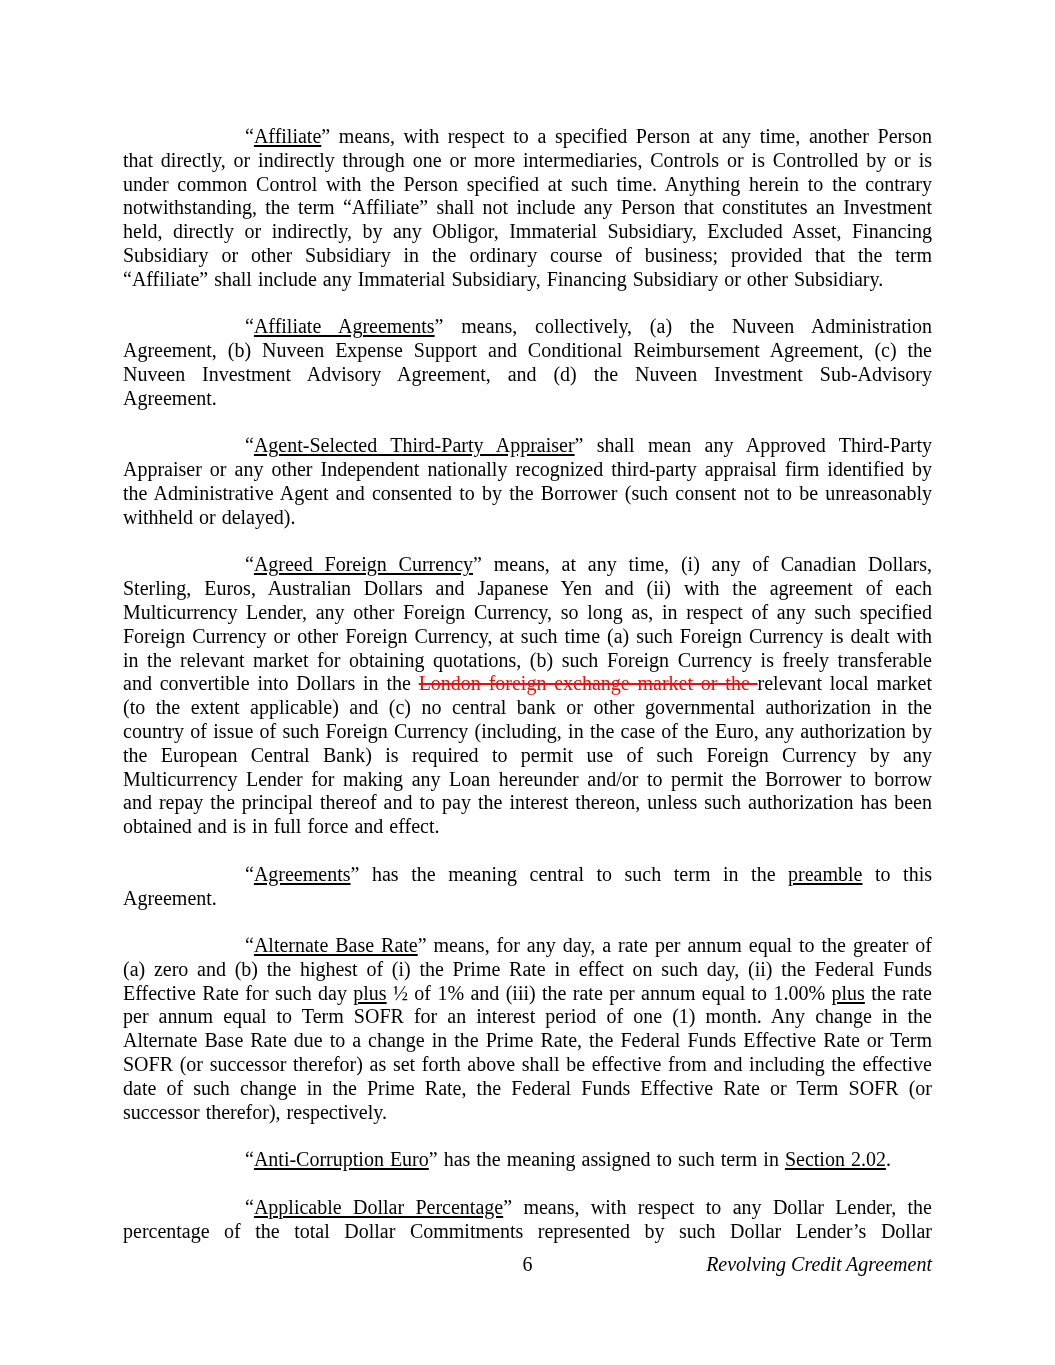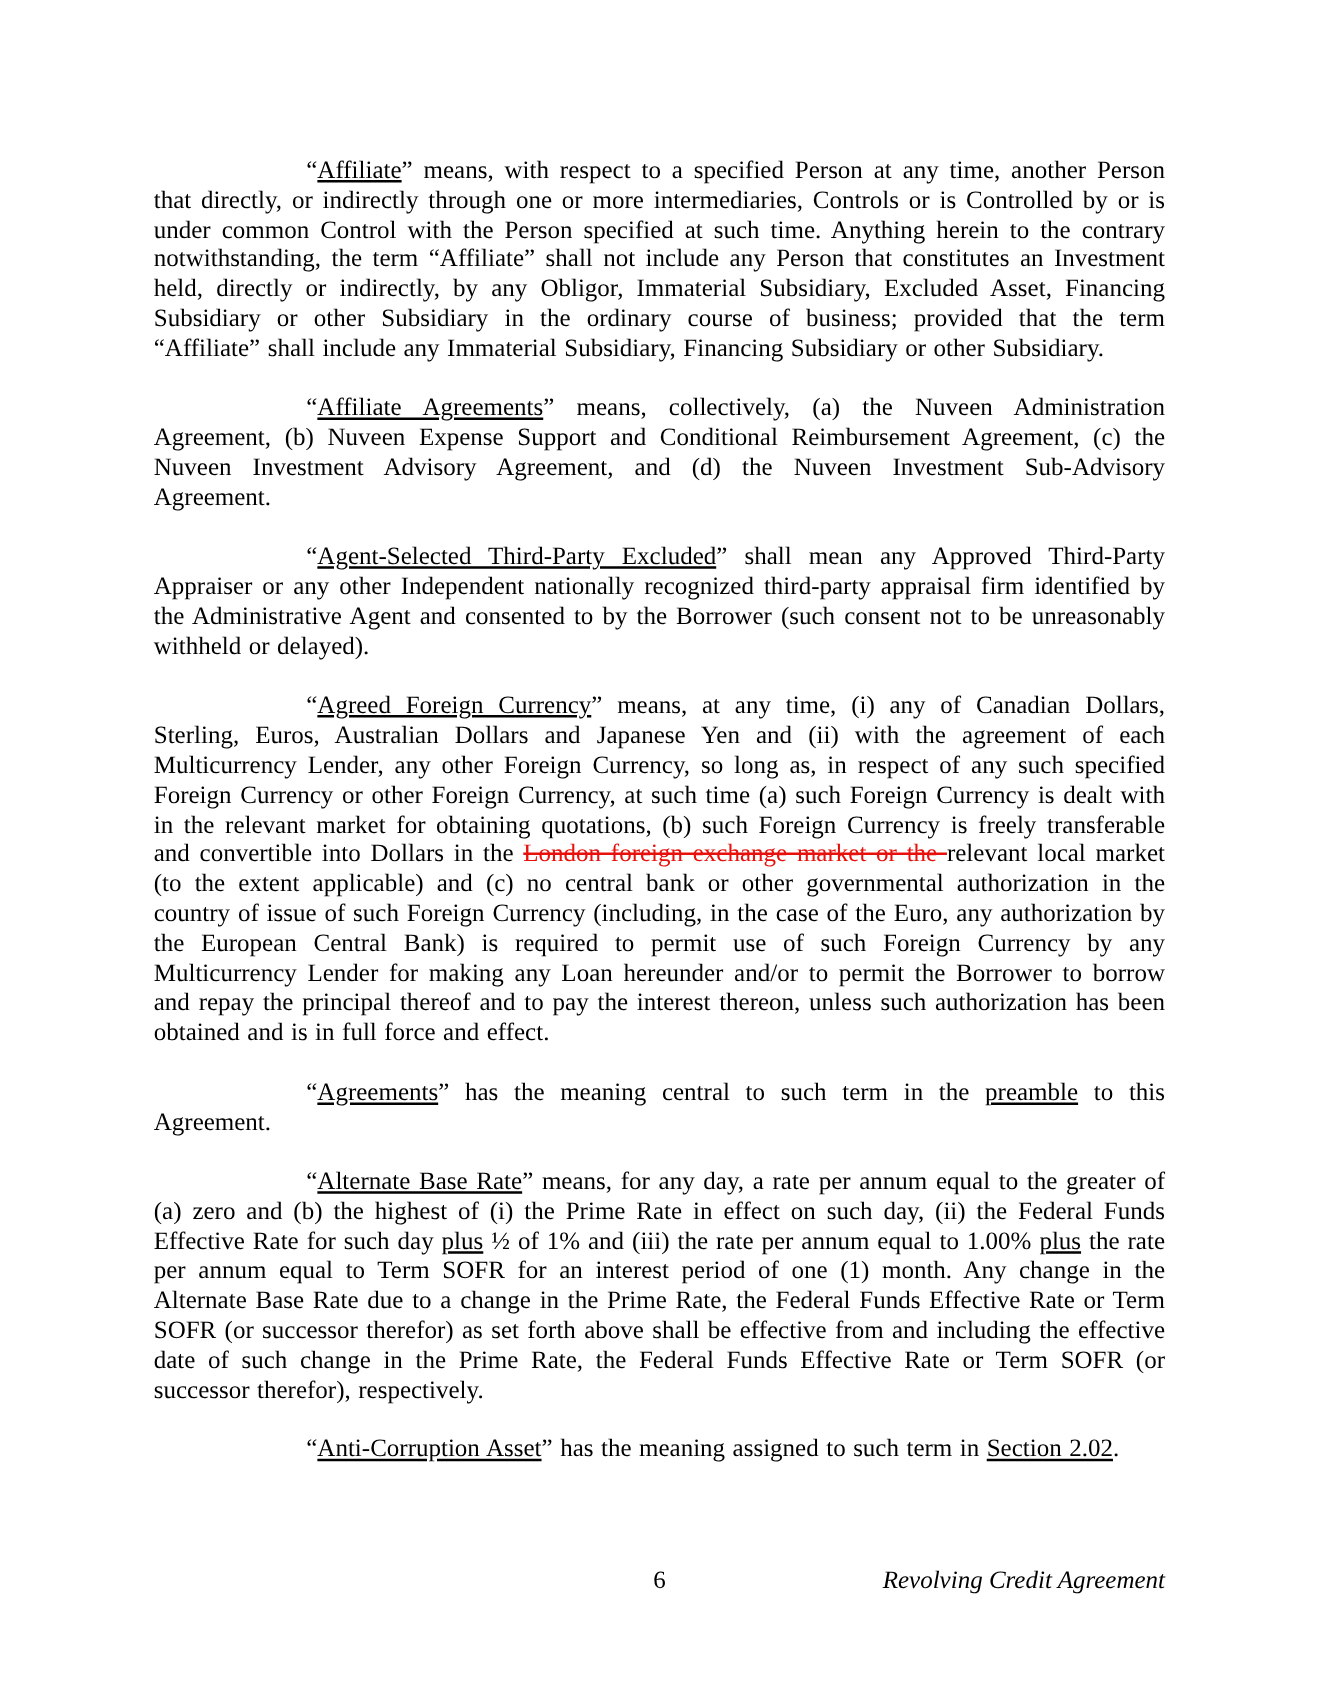--- a/index.html
+++ b/index.html
@@ -52,25 +52,26 @@
 </style>
 </head>
 <body>
 
 <div class="page">
 
   <div class="document-body">
 
   <p class="para"><span>“</span><span class="seg-u">Affiliate</span><span>” means, with respect to a specified Person at any time, another Person that directly, or indirectly through one or more intermediaries, Controls or is Controlled by or is under common Control with the Person specified at such time.  Anything herein to the contrary notwithstanding, the term “Affiliate” shall not include any Person that constitutes an Investment held, directly or indirectly, by any Obligor, Immaterial Subsidiary, Excluded Asset, Financing Subsidiary or other Subsidiary in the ordinary course of business; provided that the term “Affiliate” shall include any Immaterial Subsidiary, Financing Subsidiary or other Subsidiary.</span></p>
       <p class="para"><span>“</span><span class="seg-u">Affiliate Agreements</span><span>” means, collectively, (a) the Nuveen Administration Agreement, (b) Nuveen Expense Support and Conditional Reimbursement Agreement, (c) the Nuveen Investment Advisory Agreement, and (d) the Nuveen Investment Sub-Advisory Agreement.</span></p>
-      <p class="para"><span>“</span><span class="seg-u">Agent-Selected Third-Party Excluded</span><span>” shall mean any Approved Third-Party Appraiser or any other Independent nationally recognized third-party appraisal firm identified by the Administrative Agent and consented to by the Borrower (such consent not to be unreasonably withheld or delayed).</span></p>
+      <p class="para"><span>“</span><span class="seg-u">Agent-Selected Third-Party Appraiser</span><span>” shall mean any Approved Third-Party Appraiser or any other Independent nationally recognized third-party appraisal firm identified by the Administrative Agent and consented to by the Borrower (such consent not to be unreasonably withheld or delayed).</span></p>
       <p class="para"><span>“</span><span class="seg-u">Agreed Foreign Currency</span><span>” means, at any time, (i) any of Canadian Dollars, Sterling, Euros, Australian Dollars and Japanese Yen and (ii) with the agreement of each Multicurrency Lender, any other Foreign Currency, so long as, in respect of any such specified Foreign Currency or other Foreign Currency, at such time (a) such Foreign Currency is dealt with in the relevant market for obtaining quotations, (b) such Foreign Currency is freely transferable and convertible into Dollars in the </span><span class="seg-rs" style="color: rgb(232, 16, 12);">London foreign exchange market or the </span><span>relevant local market (to the extent applicable) and (c) no central bank or other governmental authorization in the country of issue of such Foreign Currency (including, in the case of the Euro, any authorization by the European Central Bank) is required to permit use of such Foreign Currency by any Multicurrency Lender for making any Loan hereunder and/or to permit the Borrower to borrow and repay the principal thereof and to pay the interest thereon, unless such authorization has been obtained and is in full force and effect.</span></p>
       <p class="para"><span>“</span><span class="seg-u">Agreements</span><span>” has the meaning central to such term in the </span><span class="seg-u">preamble</span><span> to this Agreement.</span></p>
       <p class="para"><span>“</span><span class="seg-u">Alternate Base Rate</span><span>” means, for any day, a rate per annum equal to the greater of (a) zero and (b) the highest of (i) the Prime Rate in effect on such day, (ii) the Federal Funds Effective Rate for such day </span><span class="seg-u">plus</span><span> ½ of 1% and (iii) the rate per annum equal to 1.00% </span><span class="seg-u">plus</span><span> the rate per annum equal to Term SOFR for an interest period of one (1) month.  Any change in the Alternate Base Rate due to a change in the Prime Rate, the Federal Funds Effective Rate or Term SOFR (or successor therefor) as set forth above shall be effective from and including the effective date of such change in the Prime Rate, the Federal Funds Effective Rate or Term SOFR (or successor therefor), respectively.</span></p>
-      <p class="para"><span>“</span><span class="seg-u">Anti-Corruption Asset</span><span>” has the meaning assigned to such term in </span><span class="seg-u">Section 2.02</span><span>.</span></p>
+      <p class="para"><span>“</span><span class="seg-u">Anti-Corruption Euro</span><span>” has the meaning assigned to such term in </span><span class="seg-u">Section 2.02</span><span>.</span></p>
+      <p class="para continued"><span>“</span><span class="seg-u">Applicable Dollar Percentage</span><span>” means, with respect to any Dollar Lender, the percentage of the total Dollar Commitments represented by such Dollar Lender’s Dollar</span></p>
     </div>
 
   <div class="footer">
     <span class="page-number">6</span>
     <span class="doc-title">Revolving Credit Agreement</span>
   </div>
 
 </div>
 
 </body></html>

